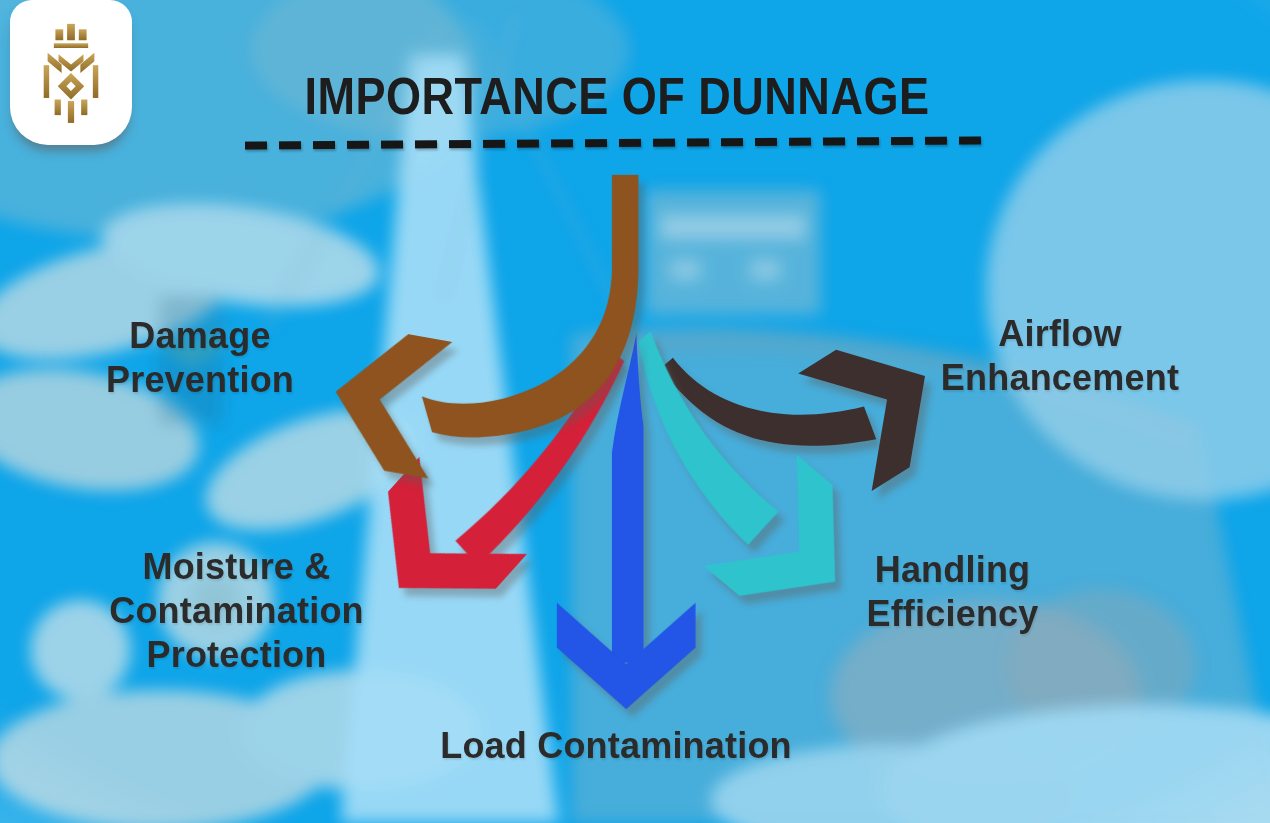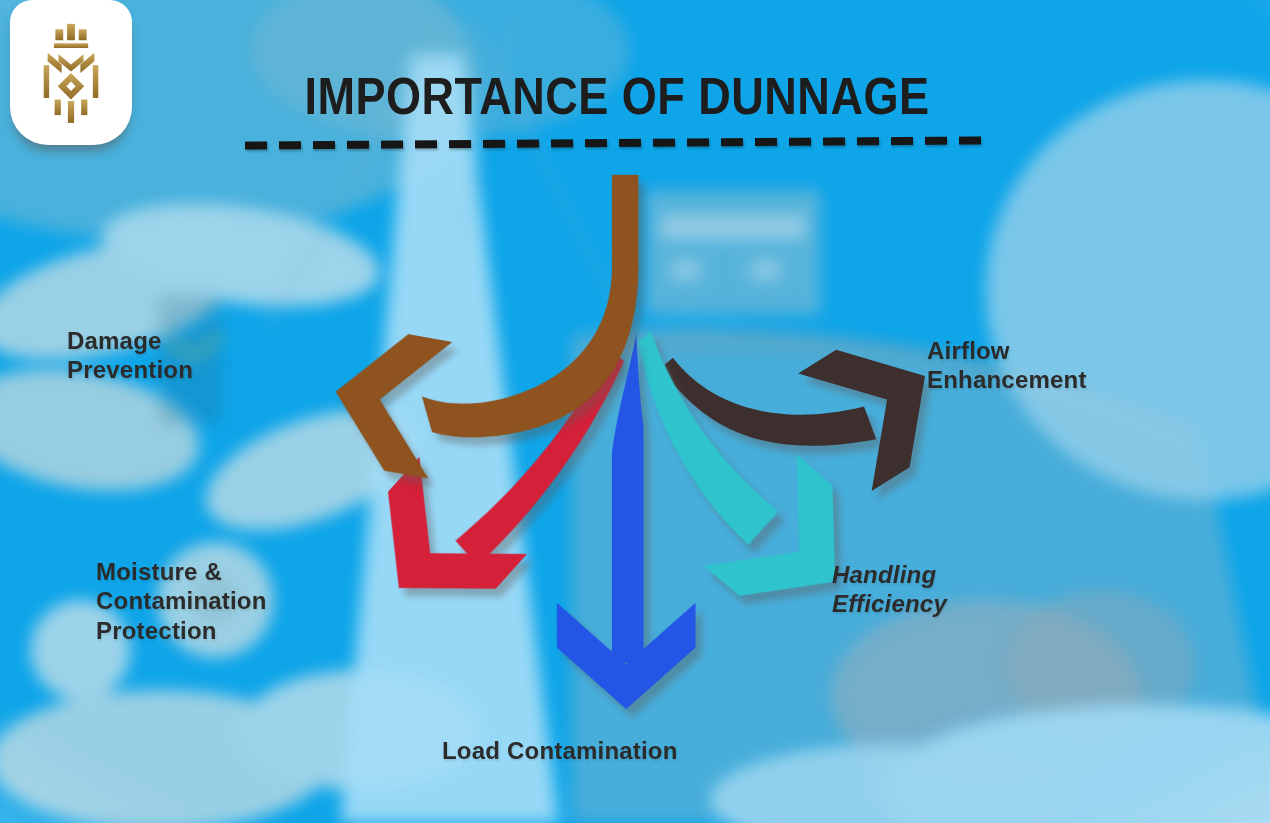--- a/index.html
+++ b/index.html
@@ -35,29 +35,29 @@
     position:absolute;left:245px;top:139px;width:740px;height:8px;
     background:repeating-linear-gradient(90deg,#161616 0 22px,transparent 22px 34px);
     transform:rotate(-.4deg);
     filter:drop-shadow(1px 2px 1px rgba(0,0,0,.25));
   }
   
   .arrows{position:absolute;inset:0;}
   .arrows g{filter:drop-shadow(6px 8px 3px rgba(95,90,88,.38));}
   
   .benefit{
-    position:absolute;margin:12px;text-align:left;color:#2b2b2b;
-    font-size:24px;font-weight:bold;line-height:1.22;
+    position:absolute;margin:0;text-align:center;color:#2b2b2b;
+    font-size:36px;font-weight:bold;line-height:1.22;
     white-space:pre-line;letter-spacing:.2px;
     text-shadow:1px 2px 2px rgba(0,0,0,.10);
   }
   .benefit.damage   {left:55px;  top:314px; width:290px;}
-  .benefit.airflow  {left:915px; top:324px; width:290px;}
+  .benefit.airflow  {left:915px; top:312px; width:290px;}
   .benefit.moisture {left:84px;  top:545px; width:305px;}
-  .benefit.handling {left:820px; top:548px; width:265px;font-style:italic;}
+  .benefit.handling {left:820px; top:548px; width:265px;}
   .benefit.load     {left:430px; top:724px; width:372px;}
 </style>
 </head>
 <body>
 
 <div class="stage">
 
   <div class="bg-photo">
     <svg viewBox="0 0 1270 823">
       <defs>

